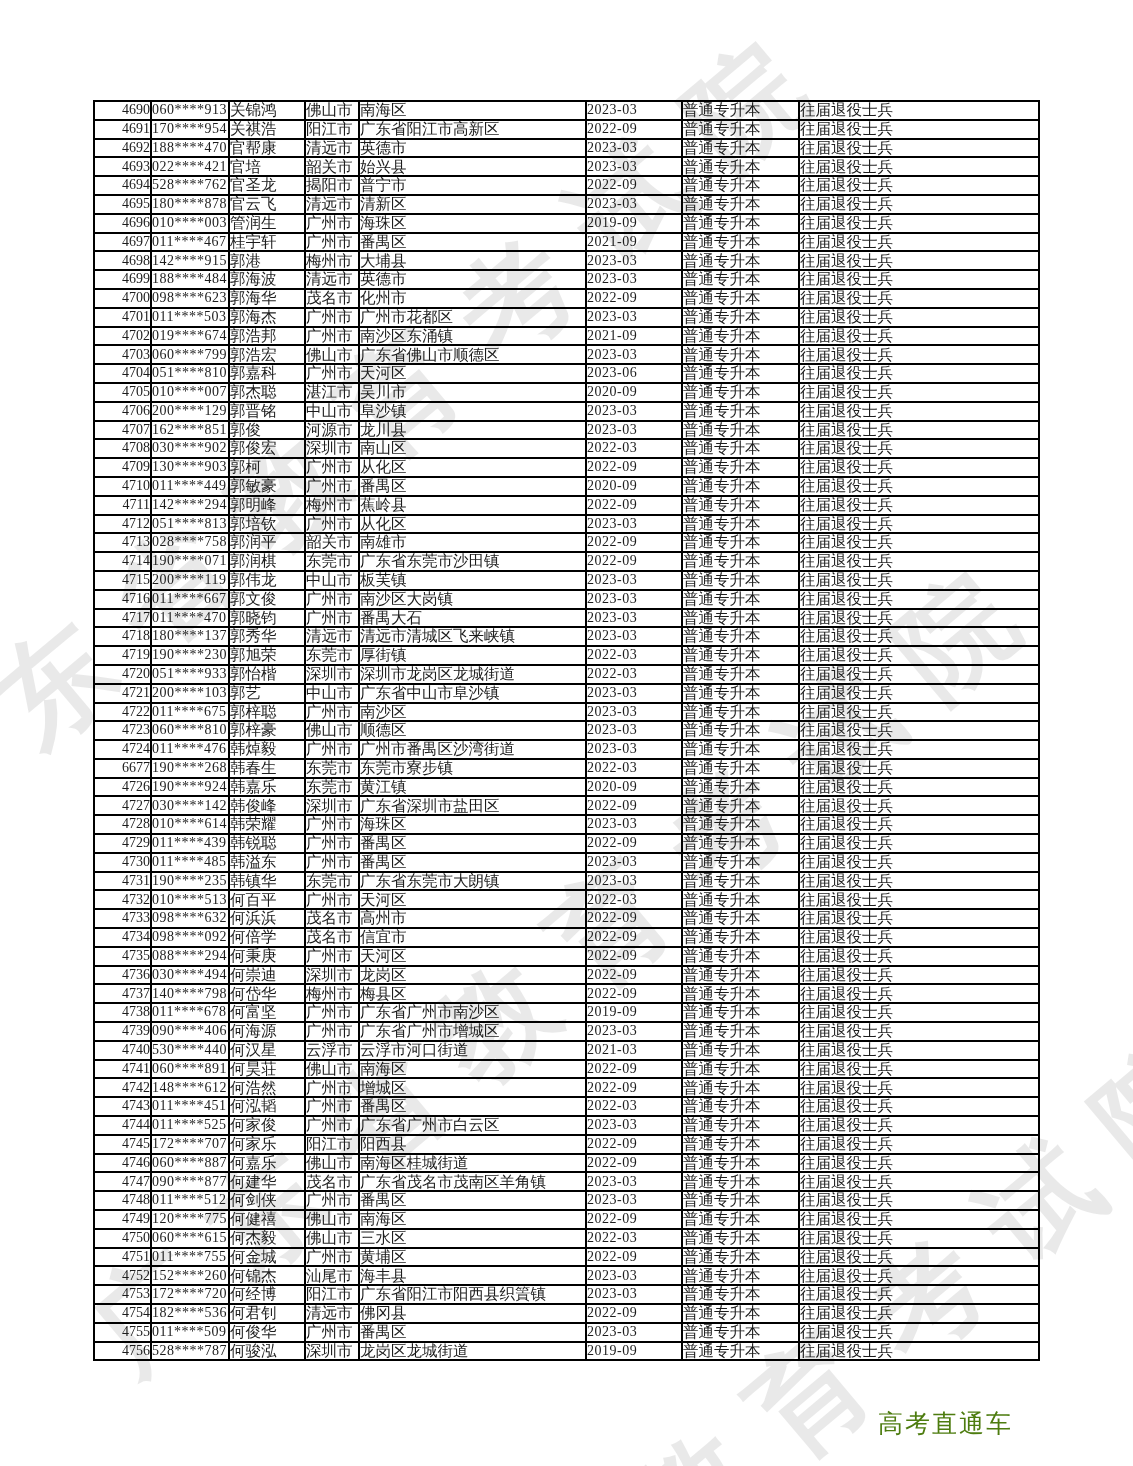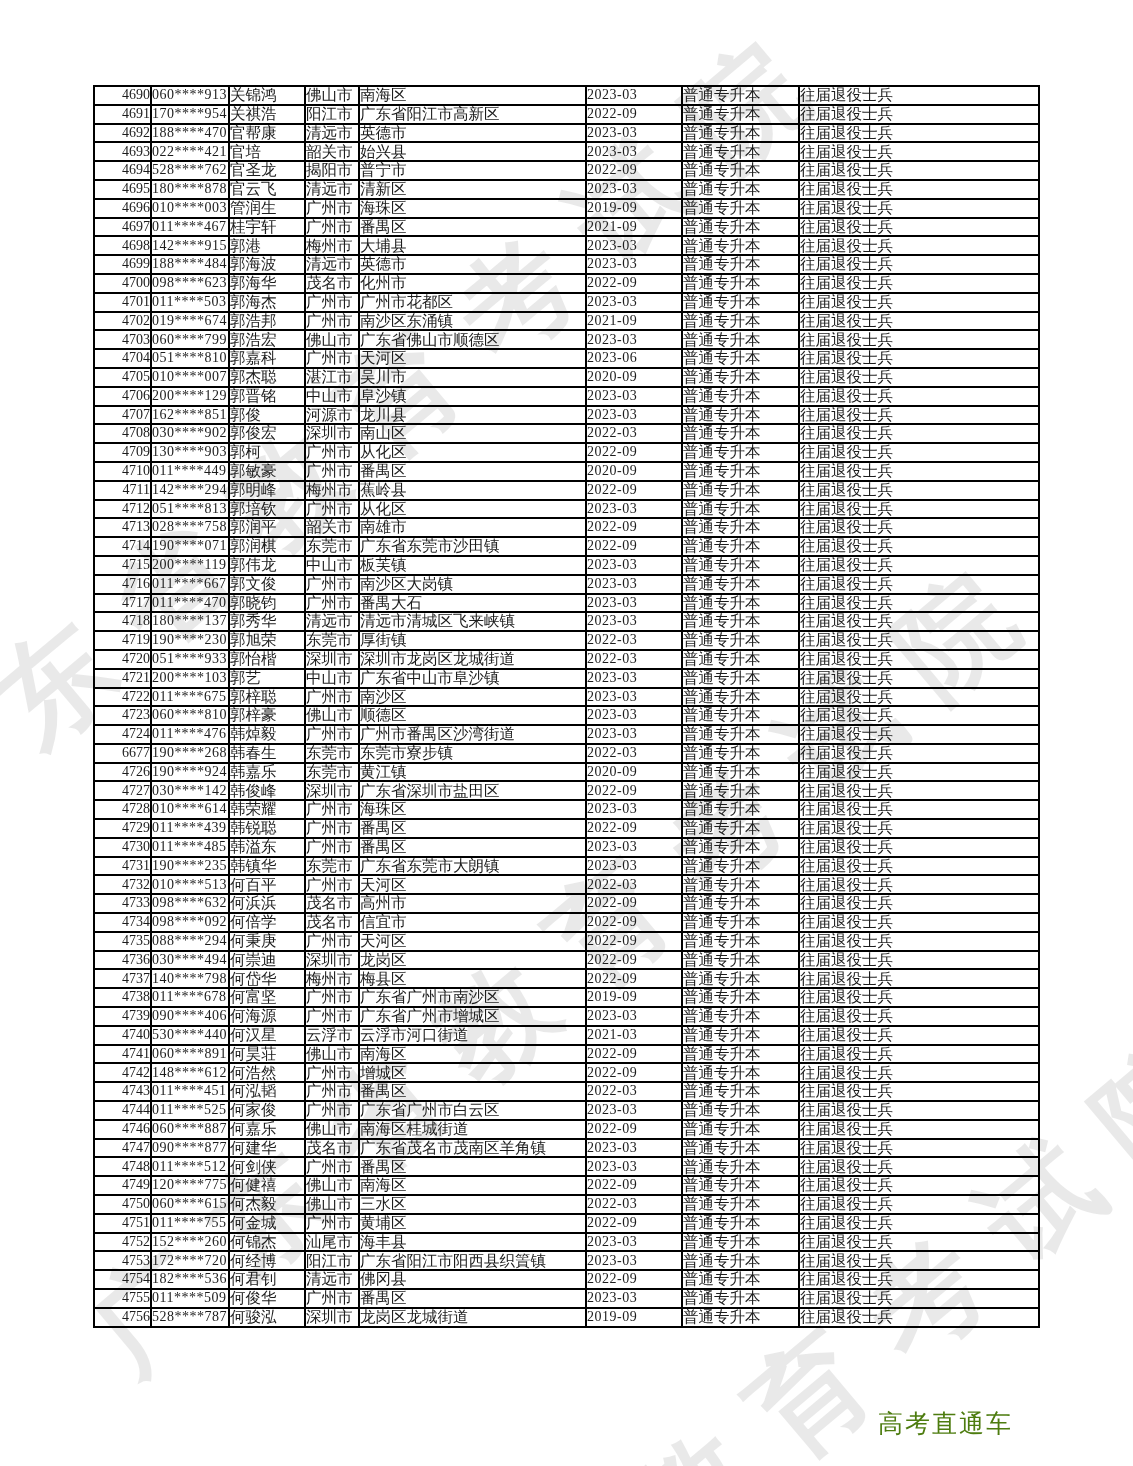--- a/index.html
+++ b/index.html
@@ -23,21 +23,21 @@
     transform-origin:0 0;
     pointer-events:none;
     z-index:0;
   }
   #wm1{left:-150px;top:760px;}
   #wm2{left:60px;top:1290px;}
   #wm3{left:260px;top:1760px;}
   
   table.records{
     position:absolute;
-    left:93px;top:85px;
+    left:93px;top:100px;
     width:945px;
     border-collapse:collapse;
     table-layout:fixed;
     z-index:1;
   }
   table.records td{
     border:2px solid #000000;
     height:16.8px;
     padding:0;
     overflow:hidden;
@@ -637,20 +637,30 @@
           <td class="c-index">4744</td>
           <td class="c-id">011****525</td>
           <td class="c-name">何家俊</td>
           <td class="c-city">广州市</td>
           <td class="c-district">广东省广州市白云区</td>
           <td class="c-date">2023-03</td>
           <td class="c-type">普通专升本</td>
           <td class="c-category">往届退役士兵</td>
         </tr>
         <tr>
+          <td class="c-index">4745</td>
+          <td class="c-id">172****707</td>
+          <td class="c-name">何家乐</td>
+          <td class="c-city">阳江市</td>
+          <td class="c-district">阳西县</td>
+          <td class="c-date">2022-09</td>
+          <td class="c-type">普通专升本</td>
+          <td class="c-category">往届退役士兵</td>
+        </tr>
+        <tr>
           <td class="c-index">4746</td>
           <td class="c-id">060****887</td>
           <td class="c-name">何嘉乐</td>
           <td class="c-city">佛山市</td>
           <td class="c-district">南海区桂城街道</td>
           <td class="c-date">2022-09</td>
           <td class="c-type">普通专升本</td>
           <td class="c-category">往届退役士兵</td>
         </tr>
         <tr>

